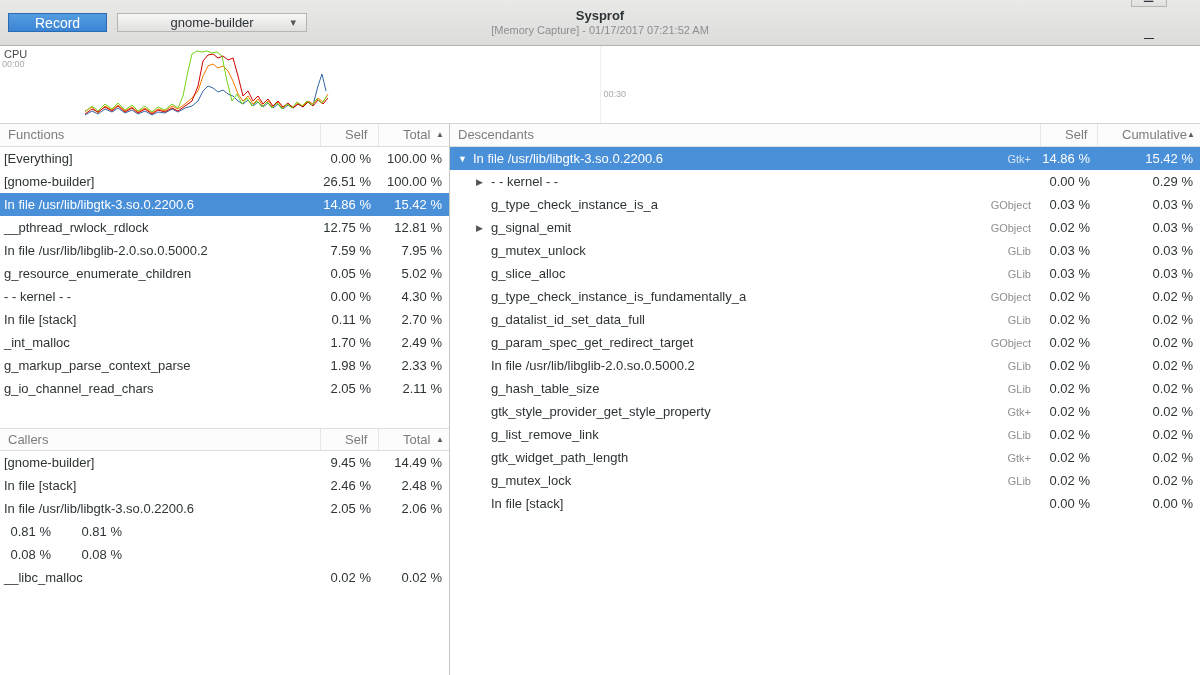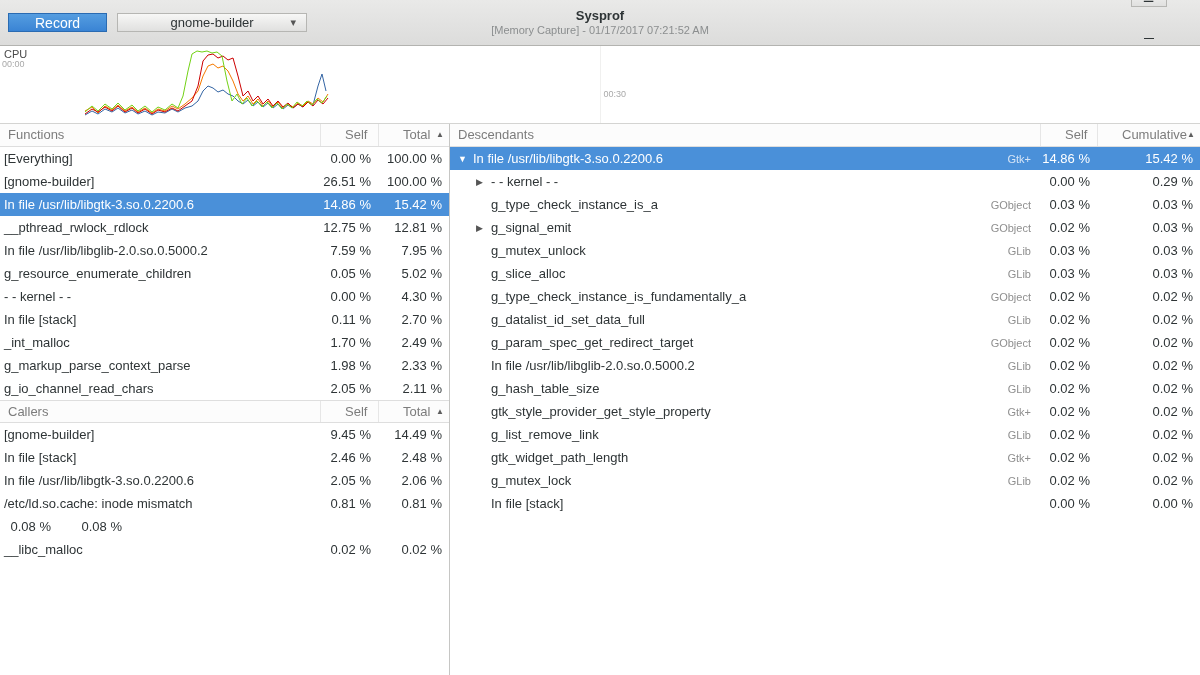--- a/index.html
+++ b/index.html
@@ -65,21 +65,21 @@
   .cpu-label { position: absolute; top: 2px; left: 4px; font-size: 11px; color: #4a4a4a; }
   .t0 { position: absolute; top: 13px; left: 2px; font-size: 9px; color: #a9a9a9; }
   .t30 { position: absolute; top: 19px; left: 50.3%; font-size: 9px; color: #a9a9a9; margin-top: 24px; }
 
   
   .main { flex: 1; display: flex; min-height: 0; }
   .left-pane { width: 450px; flex: 0 0 450px; border-right: 1px solid #c6c6c4; display: flex; flex-direction: column; }
   .right-pane { flex: 1; display: flex; flex-direction: column; }
 
   .thead { display: flex; height: 23px; line-height: 22px; background: #fcfcfc; border-bottom: 1px solid #dedede; color: #7c7c7c; }
-  .thead.bt { border-top: 1px solid #dedede; }
+  .thead.bt { border-top: 1px solid #dedede; margin-top: 28px; }
   .thead .h-name { flex: 1; padding-left: 8px; }
   .thead .h-num { border-left: 1px solid #e6e6e6; padding-left: 24px; display: flex; align-items: center; }
   .h-self-l { width: 58px; flex: 0 0 58px; }
   .h-total-l { width: 71px; flex: 0 0 71px; }
   .h-self-r { width: 57px; flex: 0 0 57px; }
   .h-total-r { width: 103px; flex: 0 0 103px; }
   .sort-arrow { margin-left: auto; padding-right: 5px; font-size: 8px; color: #5d5d5d; }
 
   .trow { display: flex; height: 23px; align-items: center; white-space: nowrap; }
   .trow .name { flex: 1; padding-left: 4px; overflow: hidden; display: flex; align-items: center; min-width: 0; }
@@ -225,21 +225,20 @@
             <span class="cell name">In file [stack]</span>
             <span class="cell num self-l">2.46 %</span>
             <span class="cell num total-l">2.48 %</span>
           </div>
           <div class="trow">
             <span class="cell name">In file /usr/lib/libgtk-3.so.0.2200.6</span>
             <span class="cell num self-l">2.05 %</span>
             <span class="cell num total-l">2.06 %</span>
           </div>
           <div class="trow">
-            <span class="cell name">/etc/ld.so.cache: inode mismatch</span>
             <span class="cell num self-l">0.81 %</span>
             <span class="cell num total-l">0.81 %</span>
           </div>
           <div class="trow">
             <span class="cell num self-l">0.08 %</span>
             <span class="cell num total-l">0.08 %</span>
           </div>
           <div class="trow">
             <span class="cell name">__libc_malloc</span>
             <span class="cell num self-l">0.02 %</span>

